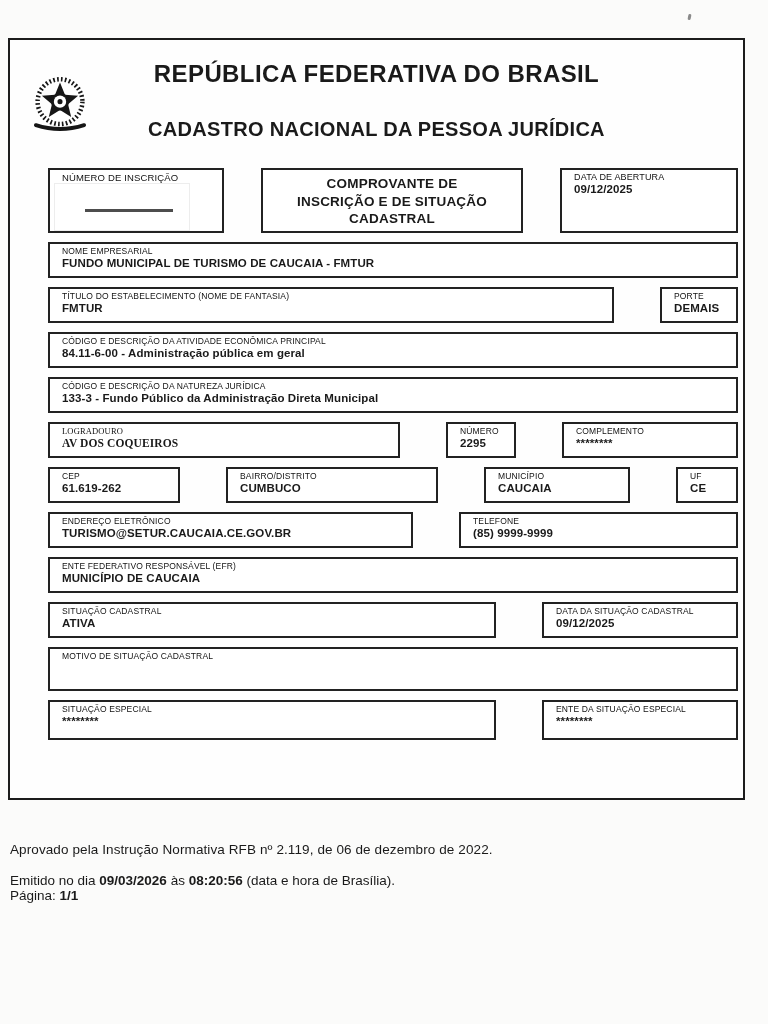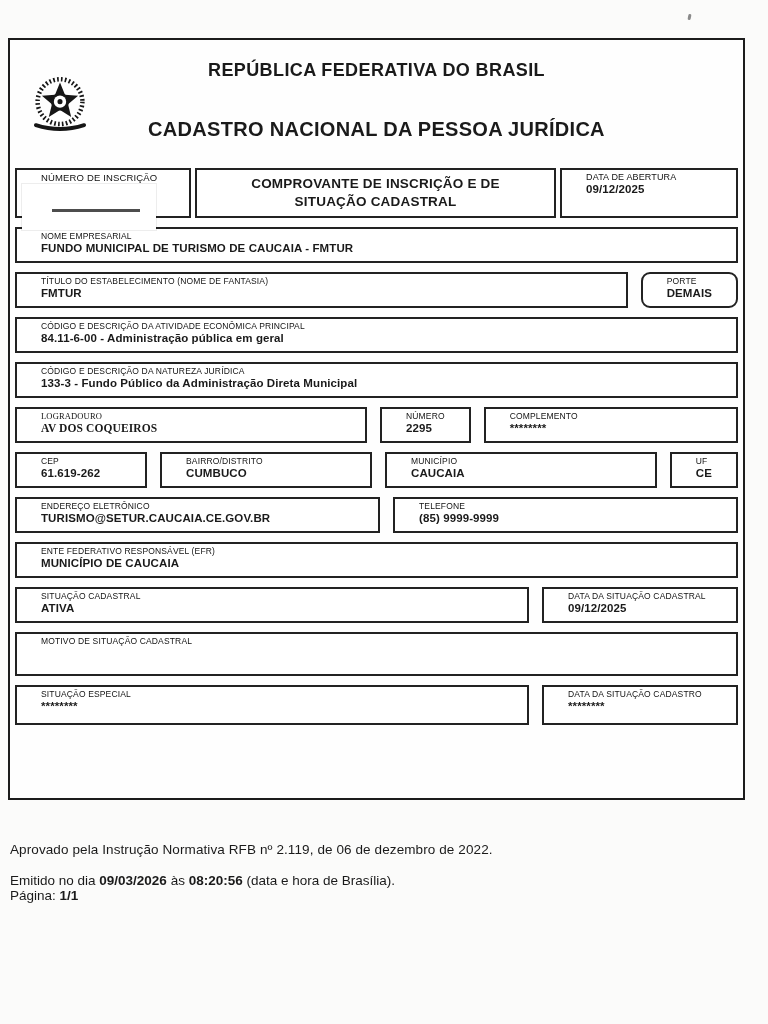--- a/index.html
+++ b/index.html
@@ -15,31 +15,31 @@
 
   .doc-frame {
     position:absolute; left:8px; top:38px; width:737px; height:762px;
     border:2px solid #1c1c1c; background:#fefefe;
   }
 
   
   .doc-header { position:relative; height:128px; }
   .emblem { position:absolute; left:22px; top:32px; width:56px; height:66px; }
   .title1 { position:absolute; top:20px; left:0; width:100%; text-align:center;
-            font-size:18px; font-weight:bold; letter-spacing:.4px; }
+            font-size:24px; font-weight:bold; letter-spacing:.4px; }
   .title2 { position:absolute; top:78px; left:0; width:100%; text-align:center;
             font-size:20px; font-weight:bold; letter-spacing:.3px; }
 
   
   .rows { padding:0 5px; }
   .row { display:flex; gap:13px; margin-bottom:9px; }
   .row.tight { gap:4px; }
   .fbox {
     border:2px solid #222; background:#fff; position:relative;
-    padding:2px 24px 3px; min-height:36px;
+    padding:2px 12px 3px; min-height:36px;margin-left:33px;
   }
   .lbl { font-size:8.5px; letter-spacing:.15px; color:#111; white-space:nowrap; }
   .val { font-size:11.5px; font-weight:bold; margin-top:1px; letter-spacing:.1px; }
 
   
   .row-inscricao .fbox { min-height:50px; }
   .box-numinscr { flex:0 0 176px; }
   .box-numinscr .lbl { font-size:9.5px; }
   .box-comprovante { flex:1; display:flex; align-items:flex-start; justify-content:center; }
   .comprovante-title { font-size:13.5px; font-weight:bold; text-align:center;
@@ -47,21 +47,21 @@
   .box-abertura { flex:0 0 178px; }
   .box-abertura .lbl { font-size:9px; }
 
   .redaction {
     position:absolute; left:5px; top:14px; width:134px; height:46px;
     background:#fff; box-shadow:0 0 0 1px rgba(0,0,0,.07); z-index:2;
   }
   .redaction-line { position:absolute; left:30px; top:25px; width:88px; height:3px; background:#4d4d4d; }
 
   
-  .w-porte    { flex:0 0 78px;border-radius:9px; }
+  .w-porte    { flex:0 0 78px; }
   .w-logr     { flex:0 0 352px;font-family:Liberation Serif, serif; }
   .w-numero   { flex:0 0 70px; }
   .w-cep      { flex:0 0 132px; }
   .w-bairro   { flex:0 0 212px; }
   .w-uf       { flex:0 0 62px; }
   .w-endel    { flex:0 0 365px; }
   .w-data     { flex:0 0 196px; }
   .grow       { flex:1; }
   .row-motivo .fbox { min-height:44px; }
   .row-especial .fbox { min-height:40px; }
@@ -213,21 +213,21 @@
         <div class="val"></div>
       </div>
     </div>
 
     <div class="row row-especial">
       <div class="fbox grow">
         <div class="lbl">SITUAÇÃO ESPECIAL</div>
         <div class="val">********</div>
       </div>
       <div class="fbox w-data">
-        <div class="lbl">DATA DA SITUAÇÃO CADASTRO</div>
+        <div class="lbl">ENTE DA SITUAÇÃO ESPECIAL</div>
         <div class="val">********</div>
       </div>
     </div>
 
   </div>
 </div>
 
 <div class="page-footer">
   <div class="approval-line">Aprovado pela Instrução Normativa RFB nº 2.119, de 06 de dezembro de 2022.</div>
   <div class="emitted-line">

